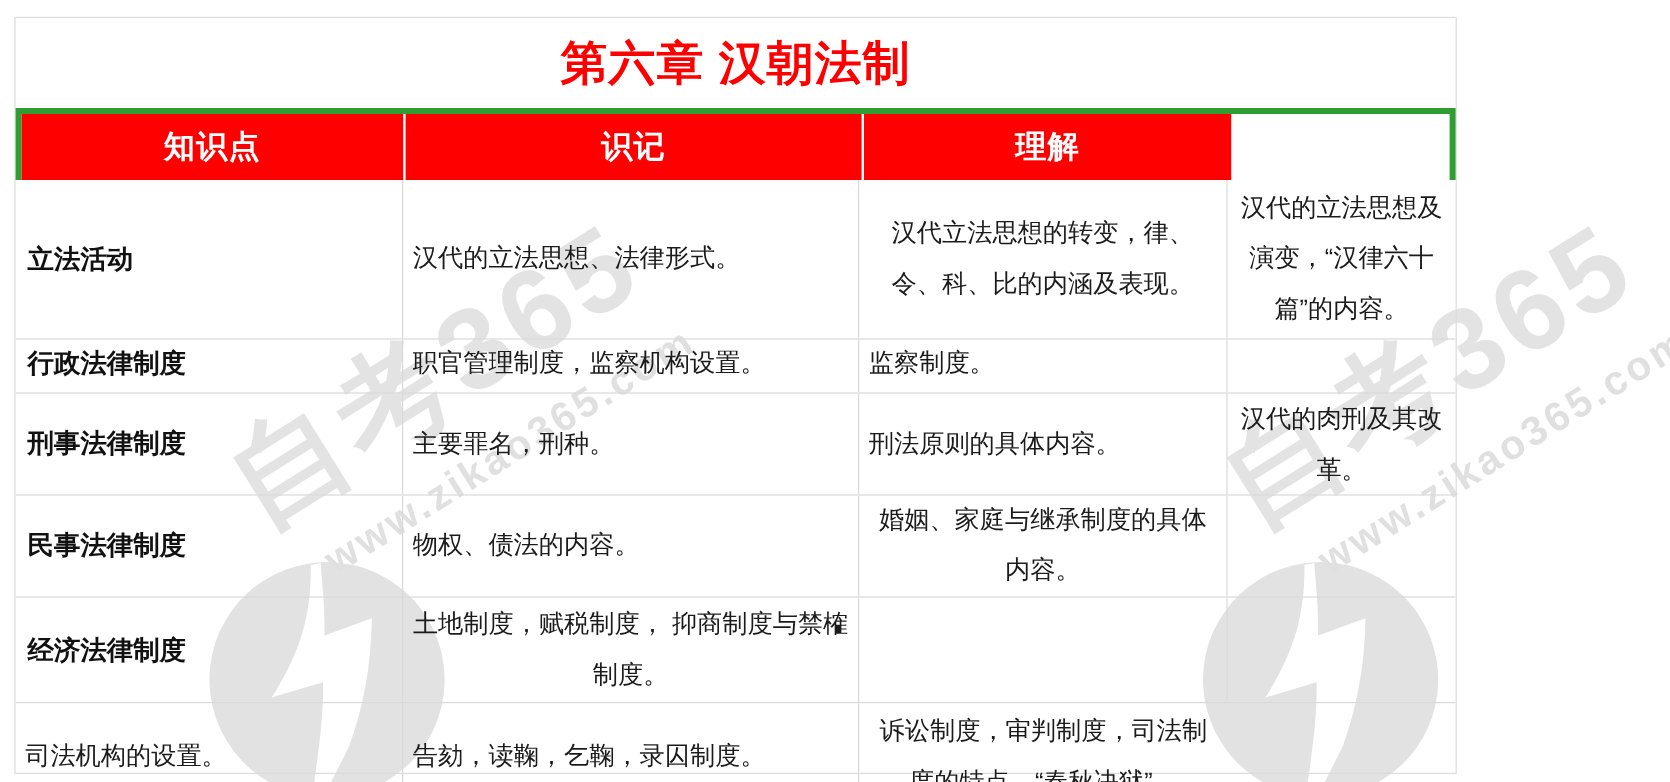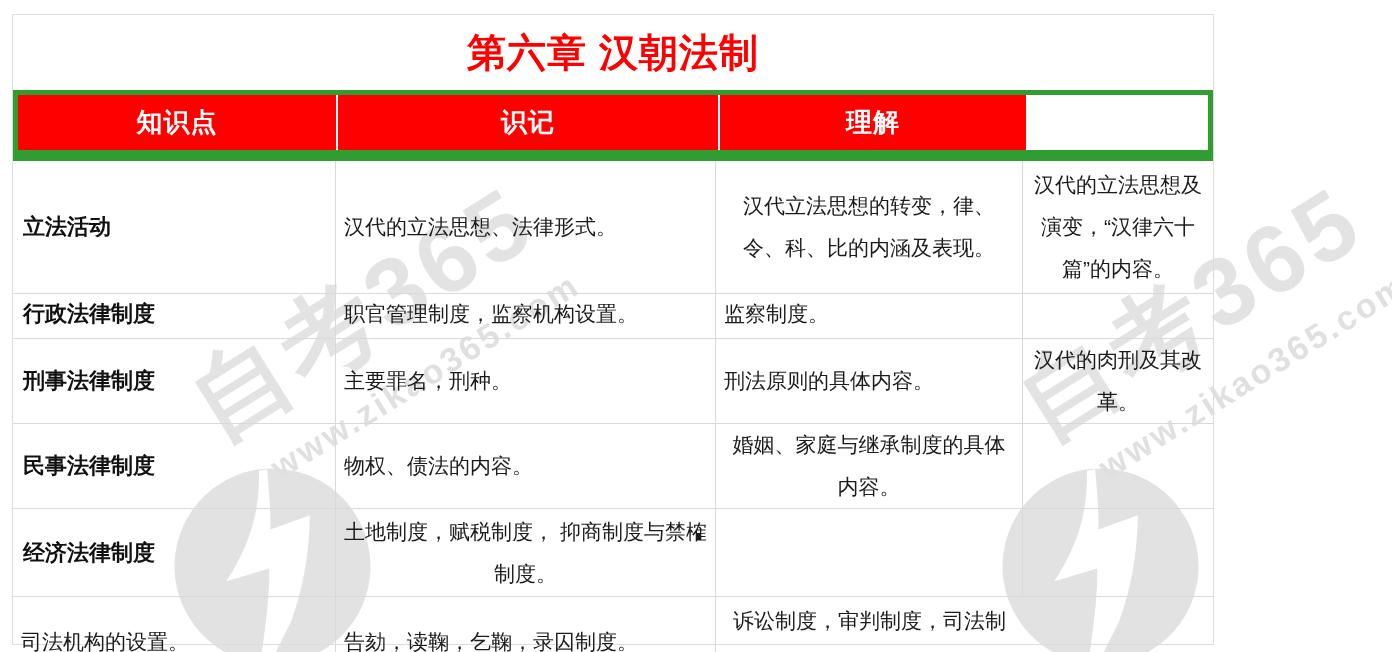--- a/index.html
+++ b/index.html
@@ -19,21 +19,21 @@
   .wm2 { left:933px; top:200px; }
 
   
   .sheet { position:absolute; left:12px; top:14px; width:1202px; height:631px;
            border:1px solid #dcdcdc; z-index:1; }
 
   .title-bar { height:75px; display:flex; align-items:center; justify-content:center; }
   .title-text { color:#fe0000; font-size:39px; font-weight:bold; letter-spacing:1px; }
 
   
-  .grid-head { background:#2f9d32; padding:5px 5px 11px 5px; }
+  .grid-head { background:#2f9d32; padding:5px 5px 0 5px; }
   .head-row { display:grid; grid-template-columns:318px 380px 306px 1fr; gap:2px; background:#ffffff; }
   .head-cell { background:#fe0000; height:55px; display:flex; align-items:center; justify-content:center;
                color:#ffffff; font-size:26px; font-weight:bold; letter-spacing:1px; }
 
   .body-row { display:grid; grid-template-columns:323px 380px 307px 1fr; border-bottom:1px solid #d9d9d9; }
   .body-row:last-child { border-bottom:none; }
   .cell { border-right:1px solid #d9d9d9; display:flex; align-items:center;
           font-size:21px; color:#1b1b1b; line-height:42px; padding:0 8px;text-align:center; }
   .cell:last-child { border-right:none; }
   .cell.topic { font-weight:bold; font-size:22px; padding-left:10px; color:#111111; }

